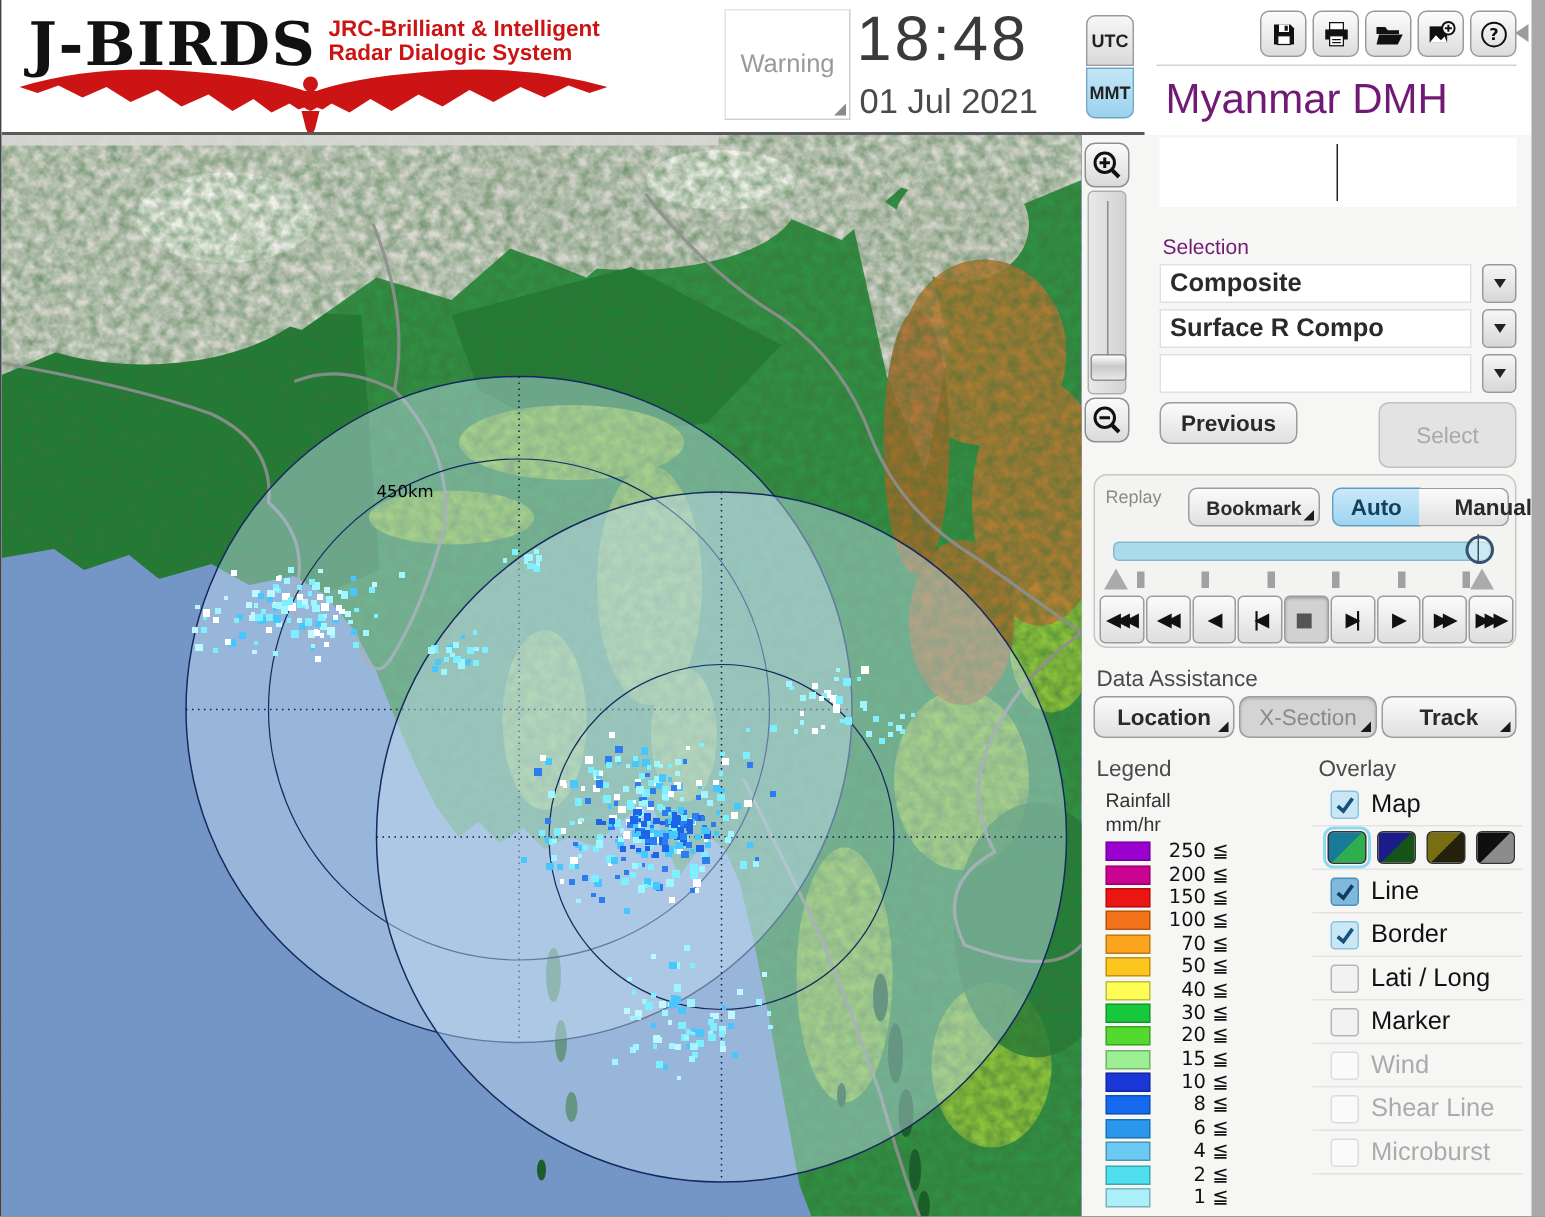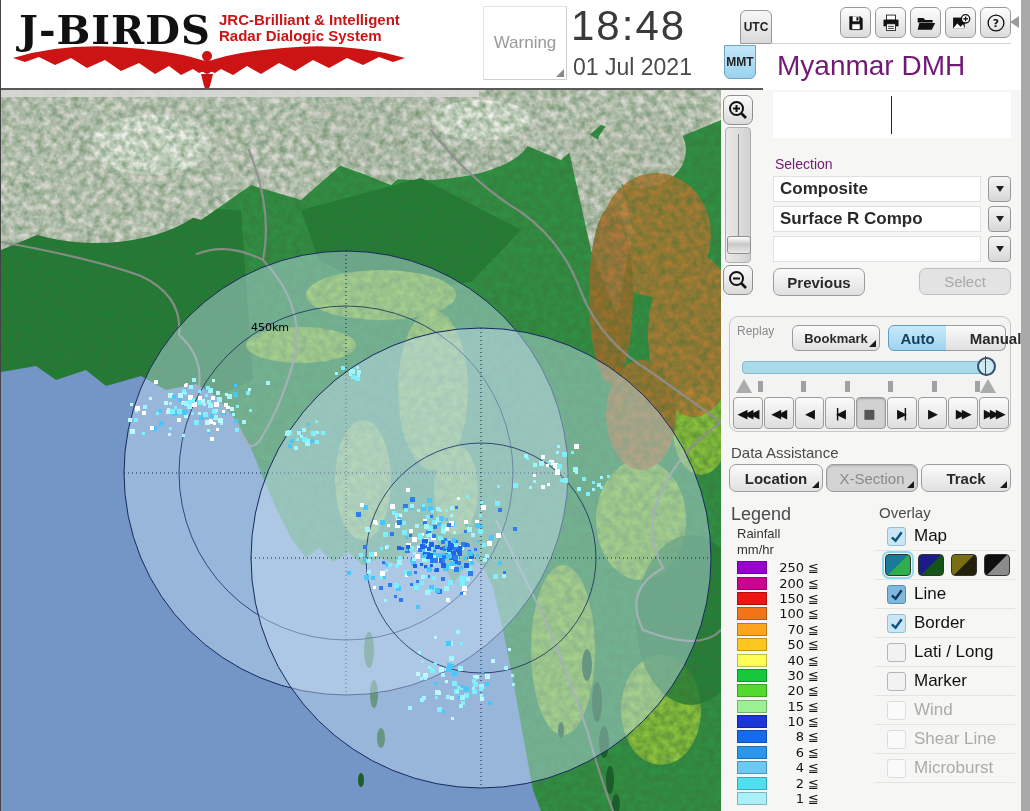--- a/index.html
+++ b/index.html
@@ -16,21 +16,21 @@
   .warning-box{position:absolute;left:482px;top:6px;width:82px;height:72px;background:#FFF;
                border:1px solid #E4E4E4;border-right-color:#CFCFCF;border-bottom-color:#CFCFCF;
                display:flex;align-items:center;justify-content:center;color:#999;font-size:17px;}
   .corner-grip{position:absolute;right:2px;bottom:2px;width:0;height:0;
                border-left:8px solid transparent;border-bottom:8px solid #8A8A8A;}
   .clock-time{position:absolute;left:570px;top:2px;width:150px;font-size:42px;color:#3A3A3A;letter-spacing:2px;}
   .clock-date{position:absolute;left:572px;top:54px;width:160px;font-size:23px;color:#4A4A4A;}
   .tz{position:absolute;left:723px;top:10px;width:32px;}
   .tz-btn{width:32px;height:34px;box-sizing:border-box;border:1px solid #999;display:flex;align-items:center;justify-content:center;
           font-size:12px;font-weight:bold;color:#222;background:linear-gradient(#F7F7F7,#D9D9D9);cursor:pointer;}
-  .tz-utc{border-radius:6px 6px 0 0;margin-left:16px;}
+  .tz-utc{border-radius:6px 6px 0 0;}
   .tz-mmt{border-radius:0 0 6px 6px;background:linear-gradient(#C3E6F7,#9CD2EE);border-color:#6FA5C4;margin-top:1px;}
   .toolbar{position:absolute;left:839px;top:7px;display:flex;gap:4px;}
   .tool-btn{width:29px;height:29px;border:1px solid #999;border-radius:6px;background:linear-gradient(#FDFDFD,#DCDCDC);
             display:flex;align-items:center;justify-content:center;cursor:pointer;}
   .collapse-arrow{position:absolute;left:1009px;top:16px;width:0;height:0;
                   border-top:6px solid transparent;border-bottom:6px solid transparent;border-right:9px solid #9B9B9B;}
   
   .map{position:absolute;left:0;top:90px;width:720px;height:721px;background:#8b5cf6;cursor:crosshair;}
   .map svg{display:block;}
   
@@ -54,21 +54,21 @@
   .dd-row{position:absolute;left:52px;width:238px;height:26px;}
   .dd-field{position:absolute;left:0;top:0;width:208px;height:26px;background:#FFF;border:1px solid #E0E0E0;box-sizing:border-box;
             font-size:17px;font-weight:bold;color:#2A2A2A;display:flex;align-items:center;padding-left:6px;cursor:pointer;}
   .dd-btn{position:absolute;right:0;top:0;width:23px;height:26px;box-sizing:border-box;border:1px solid #979797;border-radius:4px;
           background:linear-gradient(#F6F6F6,#D7D7D7);display:flex;align-items:center;justify-content:center;cursor:pointer;}
   .dd-caret{width:0;height:0;border-left:4px solid transparent;border-right:4px solid transparent;border-top:6px solid #222;}
   .btn{box-sizing:border-box;border:1px solid #9C9C9C;border-radius:7px;background:linear-gradient(#FBFBFB,#E0E0E0);
        display:flex;align-items:center;justify-content:center;font-size:15px;color:#2A2A2A;cursor:pointer;position:absolute;}
   .btn.disabled{background:#E3E3E3;color:#A9A9A9;border-color:#BFBFBF;cursor:default;}
   .prev-btn{left:52px;top:268px;width:92px;height:28px;font-weight:bold;}
-  .select-btn{left:198px;top:268px;width:92px;height:27px;}
+  .select-btn{left:198px;top:268px;width:92px;height:44px;}
   
   .replay-box{position:absolute;left:8px;top:316px;width:282px;height:116px;box-sizing:border-box;
               border:1px solid #C6C6C6;border-radius:9px;background:#F3F3F1;}
   .replay-label{position:absolute;left:7px;top:7px;font-size:12px;color:#8A8A8A;}
   .bookmark-btn{left:62px;top:8px;width:88px;height:26px;font-size:13px;font-weight:bold;border-radius:6px;}
   .auto-btn{left:158px;top:8px;width:59px;height:26px;font-size:15px;font-weight:bold;border-radius:6px 0 0 6px;
             background:linear-gradient(#C9E9F9,#9ED4F0);border-color:#5F9EC2;color:#13425F;}
   .manual-btn{left:216px;top:8px;width:60px;height:26px;font-size:15px;font-weight:bold;border-radius:0 6px 6px 0;border-left:none;padding-left:40px;}
   .slider-track{position:absolute;left:12px;top:44px;width:252px;height:13px;background:#A9DBEA;border:1px solid #86B9CD;
                 border-radius:4px;box-sizing:border-box;cursor:pointer;}
@@ -84,21 +84,21 @@
           display:flex;align-items:center;justify-content:center;font-size:13px;font-weight:bold;color:#111;cursor:pointer;
           font-family:"DejaVu Sans",sans-serif;letter-spacing:-4px;padding-right:3px;box-sizing:border-box;}
   .pb-btn.pressed{background:#D2D2D2;box-shadow:inset 0 1px 2px rgba(0,0,0,.25);color:#555;letter-spacing:0;}
   
   .da-label{position:absolute;left:10px;top:444px;font-size:15px;color:#4A4A4A;}
   .da-loc{left:8px;top:464px;width:94px;height:28px;font-weight:bold;}
   .da-xsec{left:105px;top:464px;width:92px;height:28px;background:#D4D4D4;color:#8A8A8A;box-shadow:inset 0 1px 2px rgba(0,0,0,.18);}
   .da-track{left:200px;top:464px;width:90px;height:28px;font-weight:bold;}
   .fold{position:absolute;right:3px;bottom:3px;width:0;height:0;border-left:7px solid transparent;border-bottom:7px solid #1A1A1A;}
   
-  .legend-label{position:absolute;left:10px;top:504px;font-size:18px;color:#4A4A4A;}
+  .legend-label{position:absolute;left:10px;top:504px;font-size:15px;color:#4A4A4A;}
   .legend-title{position:absolute;left:16px;top:526px;font-size:13px;color:#333;line-height:16px;}
   .legend-rows{position:absolute;left:16px;top:560px;}
   .lg-row{display:flex;align-items:center;height:15.4px;}
   .lg-swatch{width:30px;height:13px;border:1px solid rgba(0,0,0,.25);box-sizing:border-box;}
   .lg-val{width:52px;text-align:right;font-size:13px;color:#111;font-family:"DejaVu Sans",sans-serif;}
   
   .overlay-label{position:absolute;left:158px;top:504px;font-size:15px;color:#4A4A4A;}
   .overlay-list{position:absolute;left:154px;top:522px;width:140px;}
   .ov-row{display:flex;align-items:center;height:28px;border-bottom:1px solid #E3E3E3;padding-left:12px;cursor:pointer;}
   .ov-box{width:19px;height:19px;box-sizing:border-box;border:1px solid #B5B5B5;border-radius:3px;background:#F2F2F2;

